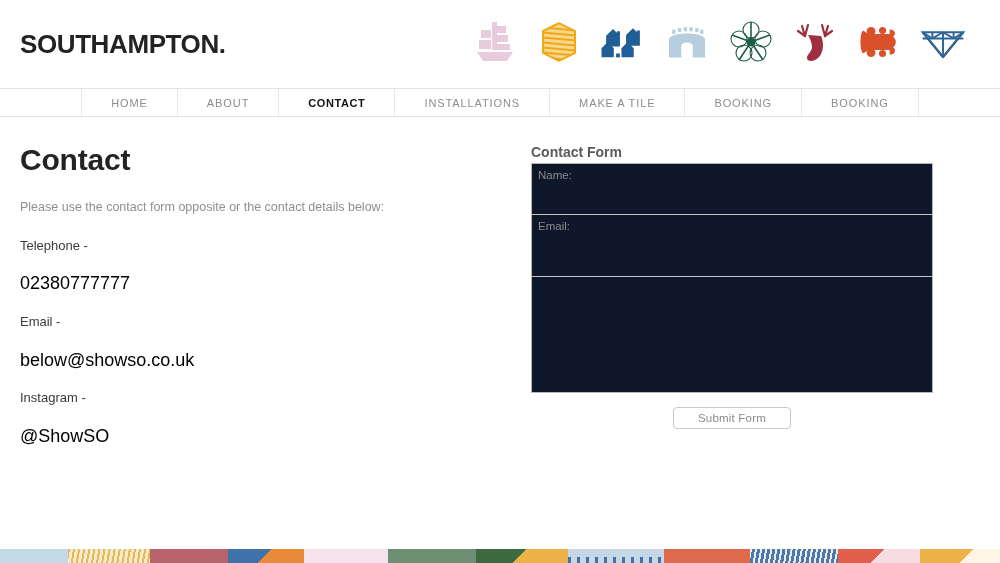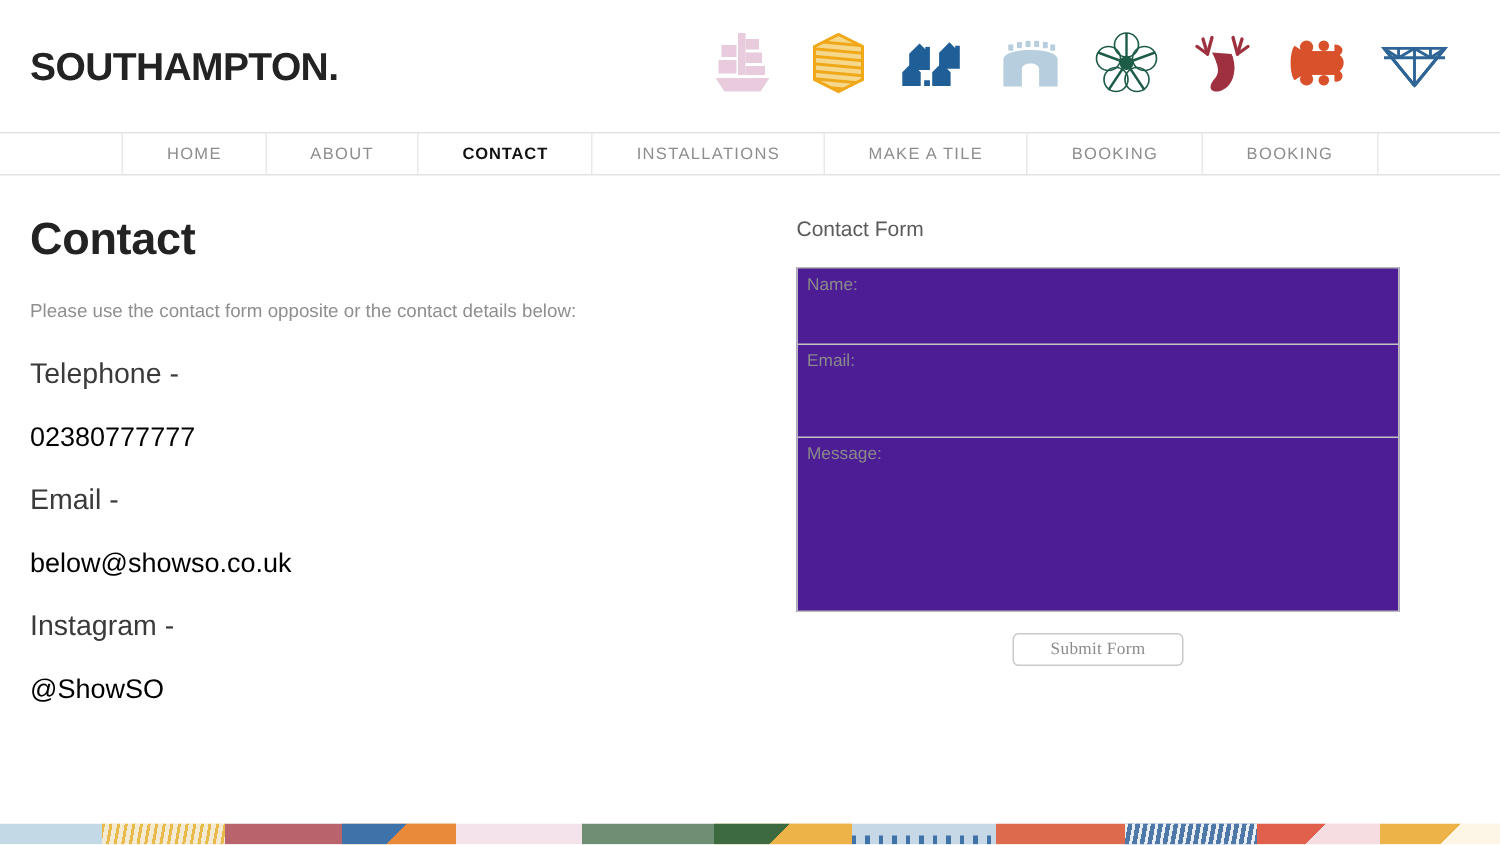--- a/index.html
+++ b/index.html
@@ -111,47 +111,47 @@
     margin: 0 0 22px 0;
     letter-spacing: -0.2px;
   }
   .intro {
     font-size: 12.5px;
     color: #8f8f8f;
     margin: 12px 0 21px 0;
     line-height: 1.4;
   }
   .field-label {
-    font-size: 19px;
+    font-size: 13px;
     color: #3a3a3a;
     margin: 0 0 18px 0;
     line-height: 1.3;
   }
   .field-value {
     font-size: 18px;
     color: #000000;
     margin: 0 0 18px 0;
     line-height: 1.3;
   }
 
   .col-right {
     flex: 1 1 auto;
     padding-left: 11px;
     padding-top: 1px;
   }
   .form-title {
     font-size: 14px;
     color: #5b5b5b;
-    margin: 0 0 18px 0;
-    font-weight: normal;
+    margin: 0 0 3px 0;
+    font-weight: bold;
   }
   .form-box {
     width: 402px;
     border: 1px solid #b9b9b9;
-    background: #4c1d95;
+    background: #0f172a;
   }
   .form-field {
     border-bottom: 1px solid #c4c4c4;
     padding: 5px 0 0 6px;
     position: relative;
   }
   .form-field:last-child { border-bottom: none; }
   .form-field .fl {
     font-size: 11.5px;
     color: #8a8a8a;
@@ -181,21 +181,21 @@
     display: flex;
     justify-content: center;
     margin-top: 14px;
   }
   .submit-btn {
     border: 1px solid #c9c9c9;
     border-radius: 4px;
     background: #ffffff;
     color: #8b8b8b;
     font-size: 11.5px;
-    font-family: Liberation Serif, serif;
+    font-family: Liberation Sans, sans-serif;
     padding: 4px 24px;
     cursor: pointer;
     letter-spacing: 0.2px;
   }
 
   
   .footer-strip {
     position: absolute;
     left: 0;
     bottom: 0;
@@ -404,21 +404,20 @@
     <div class="form-box">
       <div class="form-field ff-name">
         <span class="fl">Name:</span>
         <textarea placeholder="" style=""></textarea>
       </div>
       <div class="form-field ff-email">
         <span class="fl">Email:</span>
         <textarea placeholder="" style=""></textarea>
       </div>
       <div class="form-field ff-message">
-        <span class="fl">Message:</span>
         <textarea placeholder="" style=""></textarea>
       </div>
     </div>
 
     <div class="submit-wrap">
       <button class="submit-btn">Submit Form</button>
     </div>
   </div>
 
 </div>

